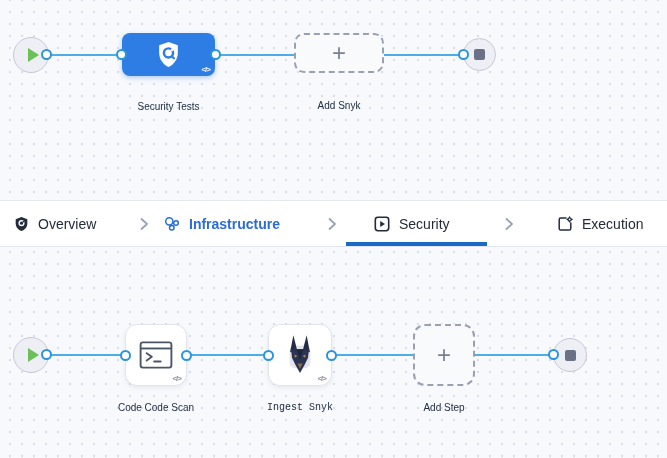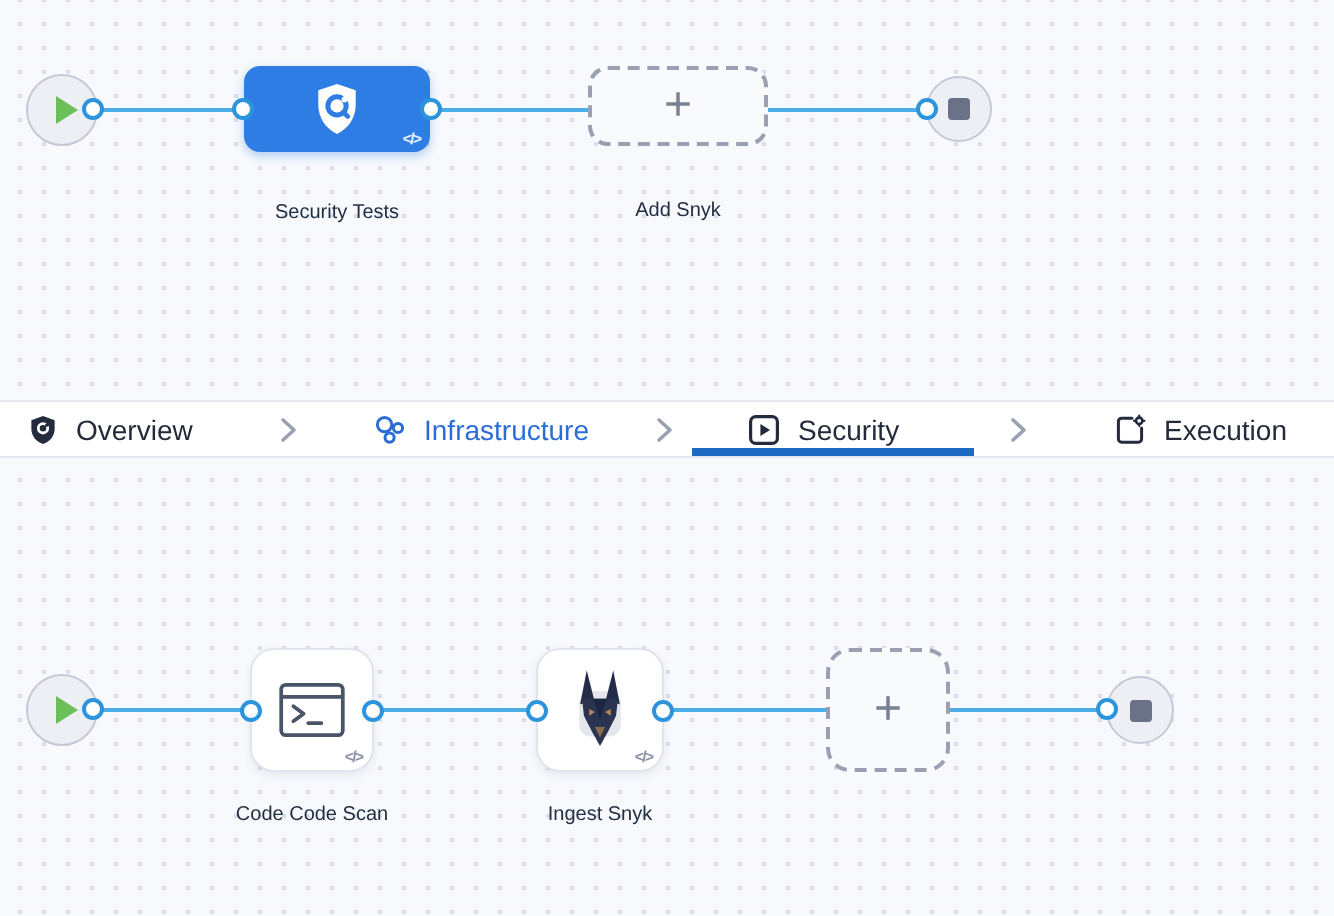--- a/index.html
+++ b/index.html
@@ -31,21 +31,21 @@
     z-index:2; display:flex; align-items:center; justify-content:center; }
   .plus{ font-size:24px; font-weight:300; color:#788093; line-height:1; }
   .node-port-left{ left:-6px; top:calc(50% - 5.5px); }
   .node-port-right{ right:-6px; top:calc(50% - 5.5px); }
   .code-badge{ position:absolute; right:5px; bottom:2px; font-size:8px;
     letter-spacing:-1px; font-weight:700; }
   .code-badge.on-blue{ color:rgba(255,255,255,.9); }
   .code-badge.on-white{ color:#8c93a6; }
   .node-label{ position:absolute; text-align:center; font-size:10px;
     color:#222f43; line-height:21px; }
-  .tabbar{ position:absolute; left:0; top:200px; width:667px; height:29px;
+  .tabbar{ position:absolute; left:0; top:200px; width:667px; height:47px;
     background:#ffffff; border-top:1px solid #e8eaf1; border-bottom:1px solid #e3e6ee;
     z-index:6; }
   .tab{ position:absolute; top:0; height:100%; display:flex; align-items:center;
     gap:9px; font-size:14px; font-weight:500; color:#232b3a; cursor:pointer; }
   .tab.link{ color:#2a6cd8; }
   .tab-sep{ position:absolute; top:calc(50% - 7px); }
   .tab-underline{ position:absolute; left:346px; bottom:0; width:141px; height:4px;
     background:#1d6ac2; }
   svg{ display:block; }
 </style>
@@ -92,21 +92,21 @@
         <circle cx="8" cy="7.6" r="2.5" fill="none" stroke="#ffffff" stroke-width="1.5"></circle>
         <circle cx="10" cy="5.9" r="0.9" fill="#242b3d"></circle>
       </svg>
       <span>Overview</span>
     </div>
 
     <svg class="tab-sep" style="left:137px;" width="14" height="14" viewBox="0 0 14 14">
       <polyline points="4.5,2 10,7 4.5,12" fill="none" stroke="#99a1b3" stroke-width="1.8" stroke-linecap="round" stroke-linejoin="round"></polyline>
     </svg>
 
-    <div class="tab link" style="left:187px;">
+    <div class="tab link" style="left:164px;font-weight:bold;">
       <svg width="16" height="16" viewBox="0 0 16 16">
         <circle cx="5.3" cy="5.3" r="3.6" fill="none" stroke="#2a6cd8" stroke-width="1.5"></circle>
         <circle cx="12" cy="7" r="2.3" fill="none" stroke="#2a6cd8" stroke-width="1.5"></circle>
         <circle cx="7.8" cy="11.8" r="2.3" fill="none" stroke="#2a6cd8" stroke-width="1.5"></circle>
       </svg>
       <span>Infrastructure</span>
     </div>
 
     <svg class="tab-sep" style="left:325px;" width="14" height="14" viewBox="0 0 14 14">
       <polyline points="4.5,2 10,7 4.5,12" fill="none" stroke="#99a1b3" stroke-width="1.8" stroke-linecap="round" stroke-linejoin="round"></polyline>
@@ -169,26 +169,27 @@
       <path d="M8.5 16 L27.5 16 L26.5 25 L22.5 33 L18 41 L13.5 33 L9.5 25 Z" fill="#2a3350"></path>
       <polygon points="14.5,16 21.5,16 18,27" fill="#1d2540"></polygon>
       <polygon points="12.3,21.5 15.3,23 12.3,25" fill="#b68757"></polygon>
       <polygon points="23.7,21.5 20.7,23 23.7,25" fill="#b68757"></polygon>
       <polygon points="15.3,31 20.7,31 18,36.5" fill="#8a6a4a"></polygon>
     </svg>
     <span class="code-badge on-white">&lt;/&gt;</span>
     <div class="port node-port-left"></div>
     <div class="port node-port-right"></div>
   </div>
-  <div class="node-label" style="left:230px; top:397px; width:140px;">
+  <div class="node-label" style="left:230px; top:397px; width:140px;font-family:Liberation Mono, monospace;">
     <div>Ingest Snyk</div>
   </div>
 
   <div class="dashed-box" style="left:413px; top:324px; width:62px; height:62px; border-radius:12px;">
     <span class="plus">+</span>
   </div>
+  <div class="node-label" style="left:384px; top:397px; width:120px;">Add Step</div>
 
   <div class="round-node" style="left:553px; top:338px; width:34px; height:34px;">
     <div class="stop-sq"></div>
   </div>
   <div class="port" style="left:548px; top:349px;"></div>
 
 </div>
 
 </body></html>

